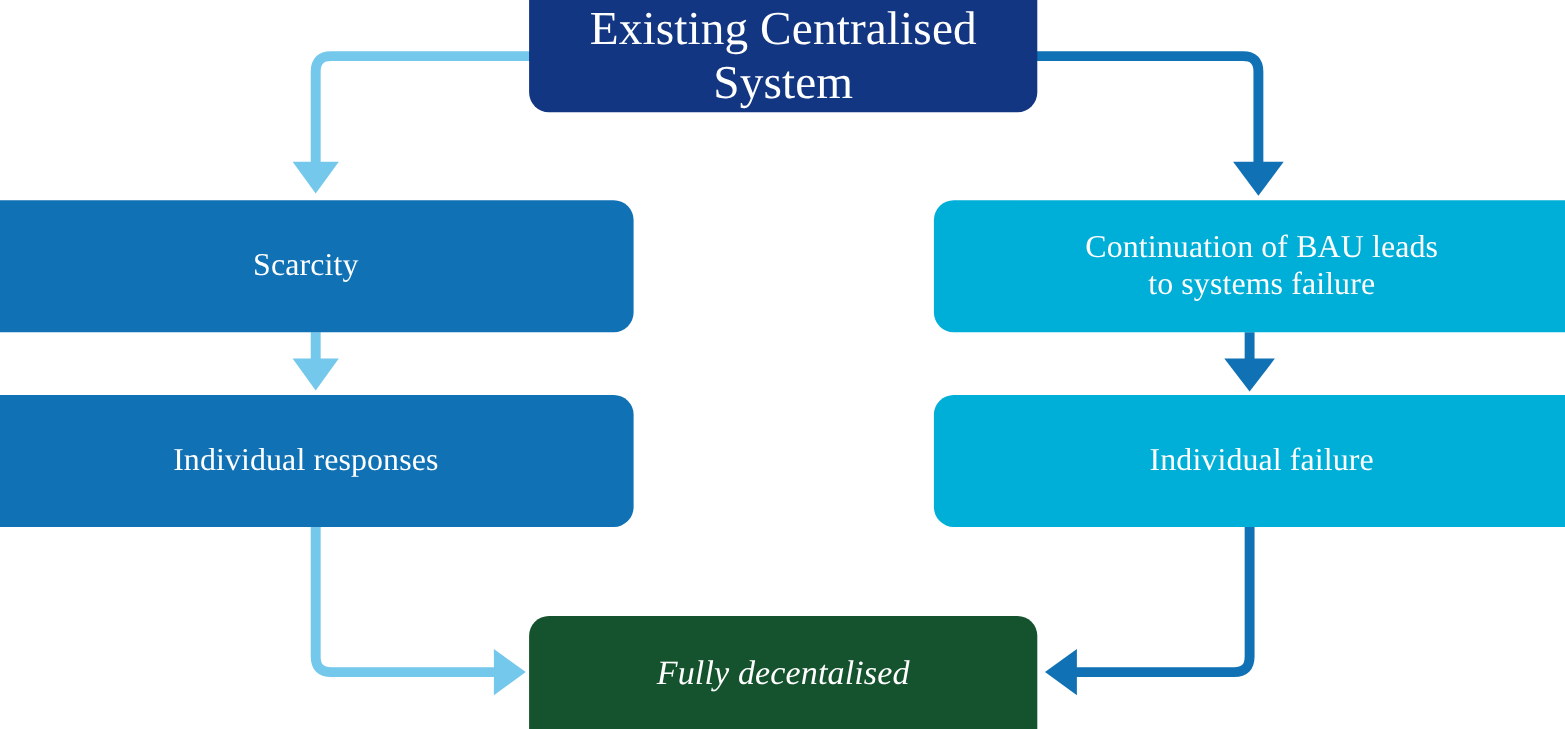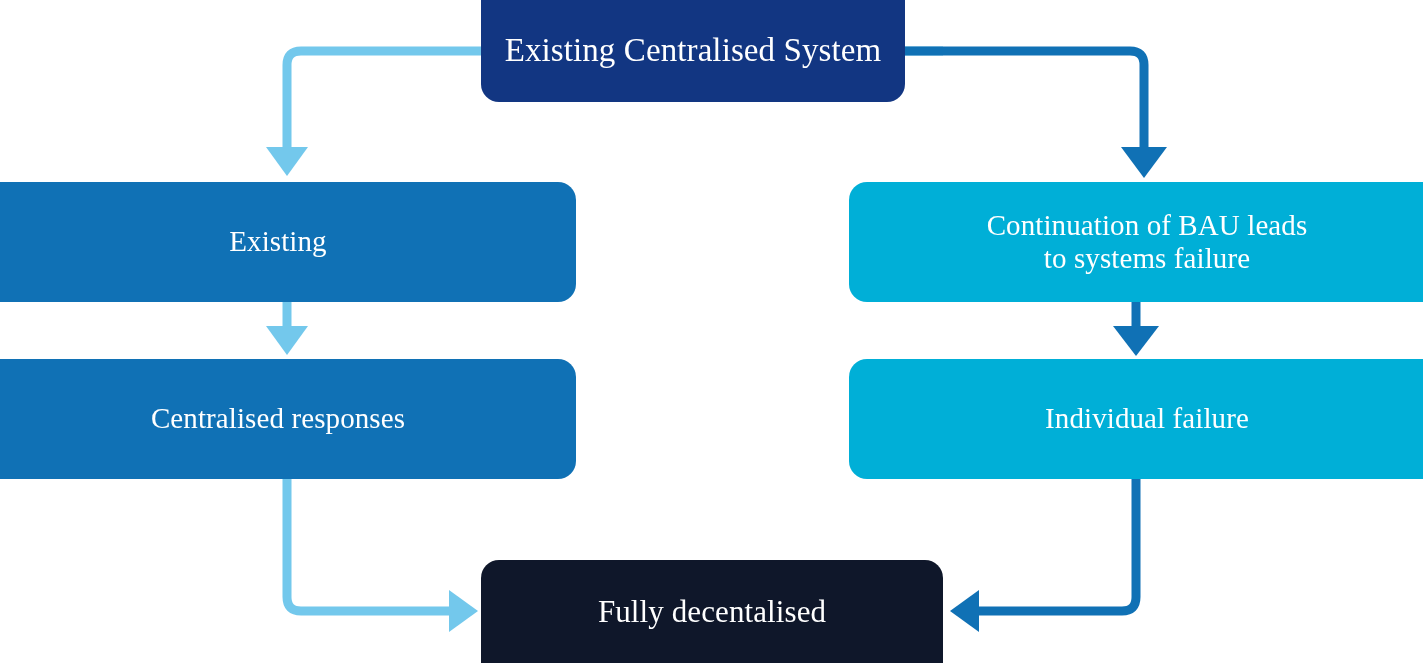--- a/index.html
+++ b/index.html
@@ -42,24 +42,24 @@
   }
   .node-label {
     display: block;
     white-space: pre-line;
   }
 
   
   #node-existing-system {
     left: 481px;
     top: 0px;
-    width: 424px;
+    width: 462px;
     height: 102px;
     border-radius: 0 0 18px 18px;
-    font-size: 33px;
+    font-size: 43px;
   }
   #node-scarcity {
     left: -20px;
     top: 182px;
     width: 596px;
     height: 120px;
     border-radius: 18px;
     font-size: 29px;
   }
   #node-bau {
@@ -132,33 +132,33 @@
       <polygon points="950,611 979,590 979,632" fill="#1071B5"></polygon>
     </g>
 
   </svg>
 
   <div class="node" id="node-existing-system" style="background:#123682;">
     <span class="node-label">Existing Centralised System</span>
   </div>
 
   <div class="node" id="node-scarcity" style="background:#1071B5;">
-    <span class="node-label">Existing</span>
+    <span class="node-label">Scarcity</span>
   </div>
 
   <div class="node" id="node-bau" style="background:#00AFD7;">
     <span class="node-label">Continuation of BAU leads
 to systems failure</span>
   </div>
 
   <div class="node" id="node-individual-responses" style="background:#1071B5;">
-    <span class="node-label">Centralised responses</span>
+    <span class="node-label">Individual responses</span>
   </div>
 
   <div class="node" id="node-individual-action" style="background:#00AFD7;">
     <span class="node-label">Individual failure</span>
   </div>
 
-  <div class="node" id="node-fully-decentralised" style="background:#0f172a;">
+  <div class="node" id="node-fully-decentralised" style="background:#14532d;font-style:italic;">
     <span class="node-label">Fully decentalised</span>
   </div>
 
 </div>
 
 </body></html>

